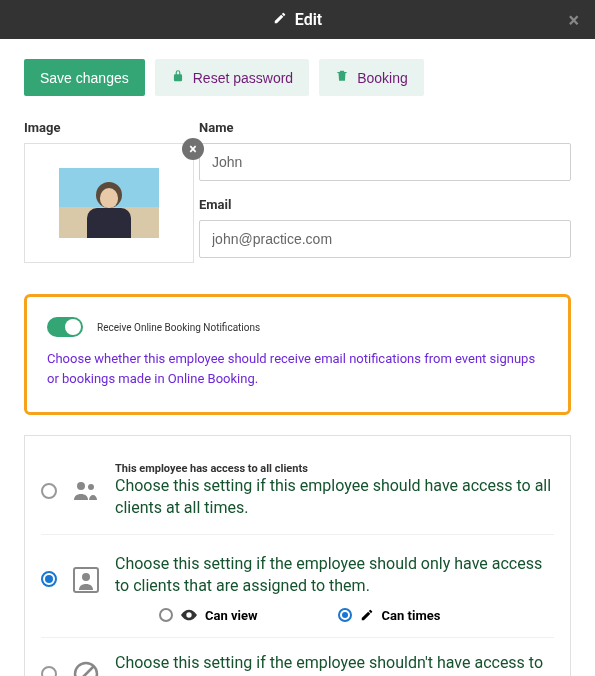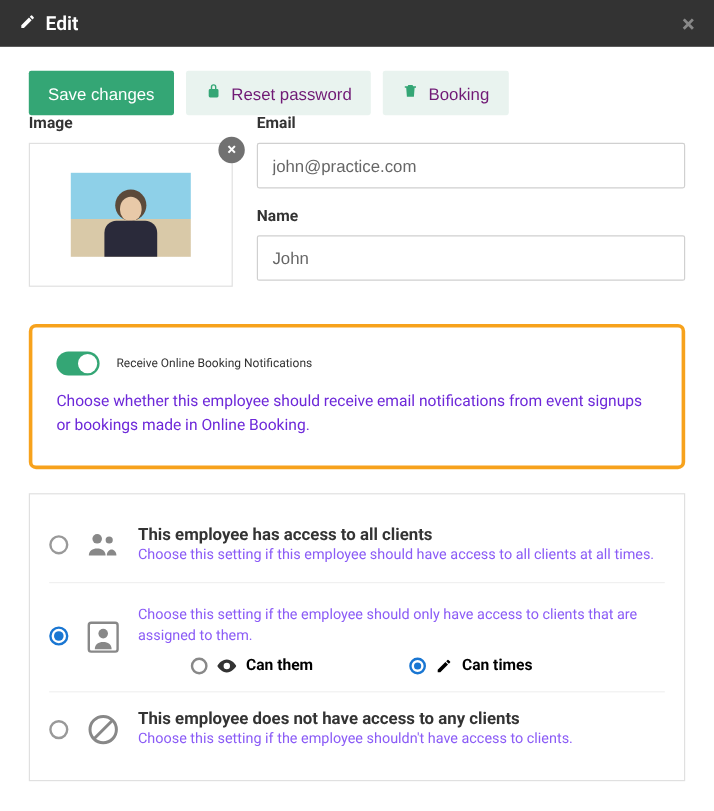--- a/index.html
+++ b/index.html
@@ -1,27 +1,27 @@
 <!DOCTYPE html>
 <html><head>
 <meta charset="utf-8">
 <style>
 * { box-sizing: border-box; margin: 0; padding: 0; }
 body { font-family: -apple-system, BlinkMacSystemFont, "Segoe UI", Roboto, Helvetica, Arial, sans-serif; background: #fff; width: 595px; }
 .modal { width: 595px; }
-.modal-header { background: #333; color: #fff; display: flex; align-items: center; padding: 10px 16px; position: relative; }
+.modal-header { background: #333; color: #fff; display: flex; align-items: center; padding: 10px 16px; position: relative; justify-content: center; }
 .modal-header .title { font-size: 16px; font-weight: 600; margin-left: 8px; }
 .close-x { position: absolute; right: 16px; color: #888; font-size: 20px; cursor: pointer; font-weight: bold; }
 .modal-body { padding: 20px 24px; }
-.toolbar { display: flex; gap: 10px; }
+.toolbar { display: flex; gap: 10px; margin-bottom: 24px; }
 .btn { display: inline-flex; align-items: center; gap: 8px; border: none; cursor: pointer; font-size: 14px; padding: 10px 16px; border-radius: 2px; font-weight: 500; }
 .btn-primary { background: #34a675; color: #fff; }
 .btn-secondary { background: #e9f3ef; color: #701a75; }
 .icon-sm { width: 14px; height: 14px; display: inline-block; }
-.form-row { display: flex; gap: 20px; }
+.form-row { display: flex; gap: 5px; }
 .form-col-img { width: 170px; position: relative; }
 .form-col-fields { flex: 1; }
 .label { font-size: 13px; font-weight: 700; color: #333; display: block; margin-bottom: 8px; }
 .img-box { border: 1px solid #e0e0e0; height: 120px; display: flex; align-items: center; justify-content: center; background: #fff; }
 .avatar { width: 100px; height: 70px; background: linear-gradient(to bottom, #8ed0e8 0%, #8ed0e8 55%, #d9c9a8 55%, #d9c9a8 100%); position: relative; overflow: hidden; }
 .avatar-head { position: absolute; width: 26px; height: 26px; background: #5c4a3a; border-radius: 50%; top: 14px; left: 50%; transform: translateX(-50%); }
 .avatar-face { position: absolute; width: 18px; height: 20px; background: #e8c9a8; border-radius: 50% 50% 45% 45%; top: 20px; left: 50%; transform: translateX(-50%); }
 .avatar-body { position: absolute; width: 44px; height: 34px; background: #2a2a3a; border-radius: 10px 10px 0 0; top: 40px; left: 50%; transform: translateX(-50%); }
 .img-remove { position: absolute; top: 18px; right: -10px; width: 22px; height: 22px; background: #717171; color: #fff; border-radius: 50%; display: flex; align-items: center; justify-content: center; font-size: 14px; cursor: pointer; font-weight: bold; }
 .input { width: 100%; border: 1px solid #d0d0d0; padding: 10px 12px; font-size: 14px; color: #666; border-radius: 2px; }
@@ -33,22 +33,22 @@
 .toggle-label { font-size: 10px; color: #333; }
 .hint { font-size: 13px; color: #6d28d9; line-height: 1.5; }
 .access-panel { border: 1px solid #e0e0e0; background: #fff; padding: 12px 16px; margin-top: 8px; }
 .access-option { display: flex; align-items: center; gap: 14px; padding: 14px 0; border-bottom: 1px solid #f0f0f0; }
 .access-option:last-child { border-bottom: none; }
 .access-radio { width: 16px; height: 16px; border: 2px solid #999; border-radius: 50%; cursor: pointer; flex-shrink: 0; }
 .access-radio.checked { border-color: #1976d2; position: relative; }
 .access-radio.checked::after { content: ""; width: 8px; height: 8px; background: #1976d2; border-radius: 50%; position: absolute; top: 50%; left: 50%; transform: translate(-50%, -50%); }
 .access-icon { width: 30px; height: 30px; display: flex; align-items: center; justify-content: center; color: #888; flex-shrink: 0; }
 .access-text { flex: 1; }
-.access-title { font-size: 14px; font-weight: 700; color: #333; }
-.access-sub { font-size: 12px; color: #8b5cf6; line-height: 1.4; }
+.access-title { font-size: 11px; font-weight: 700; color: #333; }
+.access-sub { font-size: 16px; color: #14532d; line-height: 1.4; }
 .sub-options { display: flex; gap: 80px; margin-top: 10px; margin-left: 44px; }
 .sub-opt { display: flex; align-items: center; gap: 8px; font-size: 13px; font-weight: 700; cursor: pointer; }
 .sub-radio { width: 14px; height: 14px; border: 2px solid #888; border-radius: 50%; position: relative; }
 .sub-radio.checked { border-color: #1976d2; }
 .sub-radio.checked::after { content: ""; width: 6px; height: 6px; background: #1976d2; border-radius: 50%; position: absolute; top: 50%; left: 50%; transform: translate(-50%, -50%); }
 svg { display: block; }
 </style>
 </head>
 <body>
 
@@ -93,26 +93,26 @@
           <div class="avatar">
             <div class="avatar-head"></div>
             <div class="avatar-face"></div>
             <div class="avatar-body"></div>
           </div>
         </div>
         <div class="img-remove">×</div>
       </div>
       <div class="form-col-fields">
         <div class="field-block">
+          <span class="label">Name</span>
+          <input class="input" value="John" style="">
+        </div>
+        <div class="field-block">
           <span class="label">Email</span>
           <input class="input" value="john@practice.com" style="">
-        </div>
-        <div class="field-block">
-          <span class="label">Name</span>
-          <input class="input" value="John" style="">
         </div>
       </div>
     </div>
 
     <div class="highlight-box">
       <div class="toggle-row">
         <div class="toggle">
           <div class="toggle-knob"></div>
         </div>
         <span class="toggle-label">Receive Online Booking Notifications</span>
@@ -150,21 +150,21 @@
         <div class="access-text">
           <div class="access-sub">Choose this setting if the employee should only have access to clients that are assigned to them.</div>
           <div class="sub-options">
             <div class="sub-opt">
               <div class="sub-radio"></div>
               <span>
                 <svg width="16" height="12" viewBox="0 0 24 16" fill="#333">
                     <path d="M12 0C6 0 2 5 0 8c2 3 6 8 12 8s10-5 12-8c-2-3-6-8-12-8zm0 12a4 4 0 1 1 0-8 4 4 0 0 1 0 8z"></path>
                   </svg>
               </span>
-              <span>Can them</span>
+              <span>Can view</span>
             </div>
             <div class="sub-opt">
               <div class="sub-radio checked"></div>
               <span>
                 <svg width="14" height="14" viewBox="0 0 24 24" fill="#000">
                     <path d="M3 17.25V21h3.75l11-11-3.75-3.75-11 11zM20.71 7.04a1 1 0 0 0 0-1.41l-2.34-2.34a1 1 0 0 0-1.41 0l-1.83 1.83 3.75 3.75 1.83-1.83z"></path>
                   </svg>
               </span>
               <span>Can times</span>
             </div>
@@ -174,21 +174,20 @@
 
       <div class="access-option">
         <div class="access-radio"></div>
         <div class="access-icon">
           <svg width="26" height="26" viewBox="0 0 26 26" fill="none" stroke="#888" stroke-width="2.5">
               <circle cx="13" cy="13" r="11"></circle>
               <line x1="5" y1="21" x2="21" y2="5"></line>
             </svg>
         </div>
         <div class="access-text">
-          <div class="access-title">This employee does not have access to any clients</div>
           <div class="access-sub">Choose this setting if the employee shouldn't have access to clients.</div>
         </div>
       </div>
 
     </div>
 
   </div>
 </div>
 
 </body></html>

